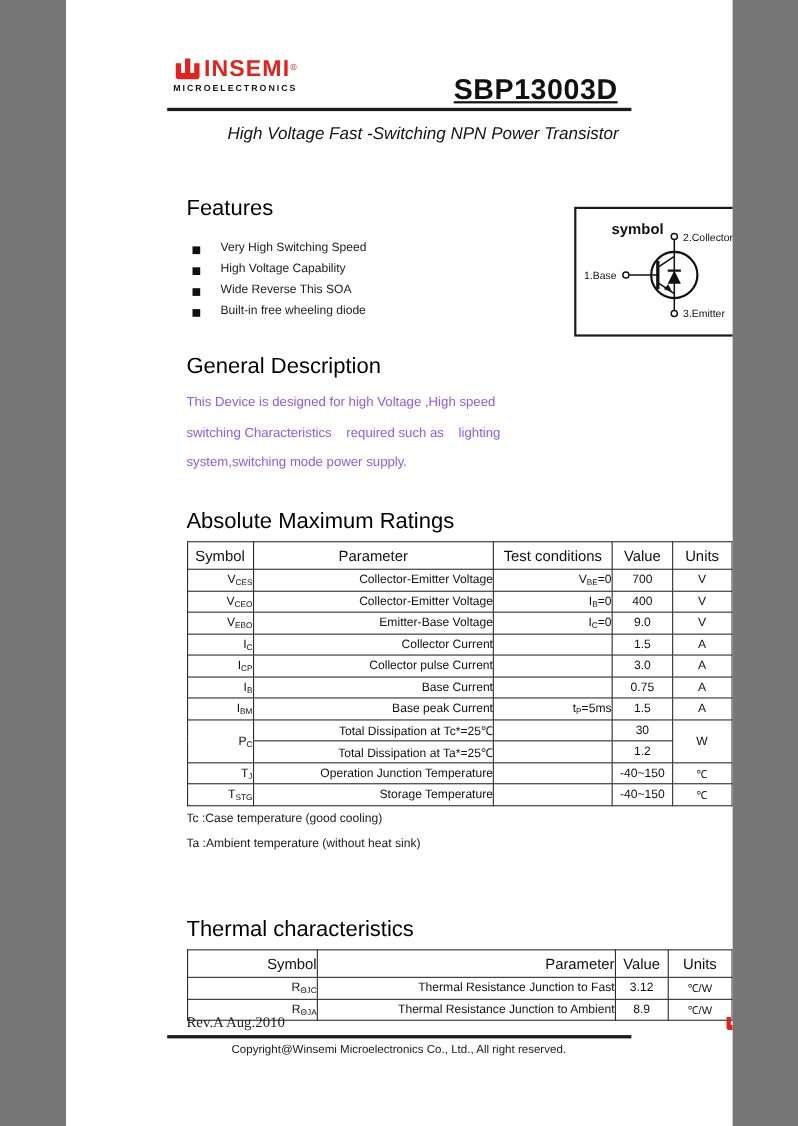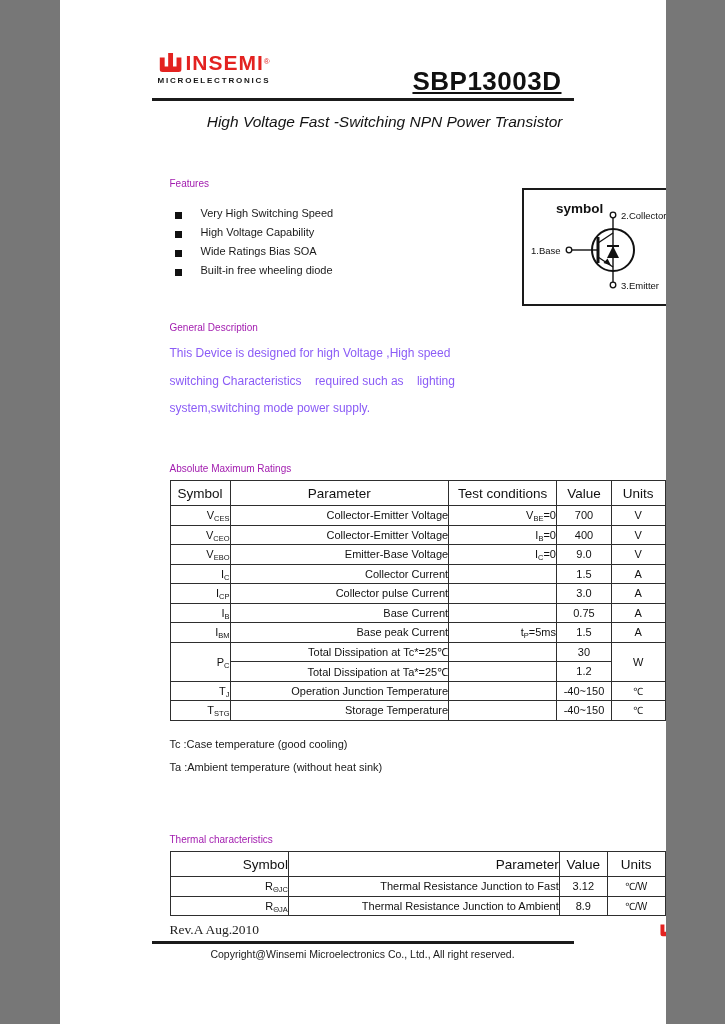--- a/index.html
+++ b/index.html
@@ -13,21 +13,21 @@
   .logo { position:absolute; left:98px; top:52px; }
   .logo-row { display:flex; align-items:flex-end; }
   .logo-w { display:block; }
   .brand { font-size:21px; font-weight:bold; color:#e32220; letter-spacing:1px; line-height:22px; margin-left:1px; }
   .reg { color:#e32220; font-size:8px; vertical-align:top; position:relative; top:-8px; }
   .micro { font-size:8px; font-weight:bold; letter-spacing:1.8px; color:#151515; margin-top:2px; }
   .part-number { position:absolute; top:66px; right:104px; font-size:26px; font-weight:bold; letter-spacing:.5px;text-decoration:underline; }
   .header-rule { position:absolute; left:92px; right:92px; top:98px; border-top:3px solid #1b1b1b; }
   .doc-subtitle { position:absolute; top:113px; right:103px; font-style:italic; font-size:15.5px; color:#141414; }
   
-  .sec-title { font-size:10px; font-weight:400; color:#a21caf; }
+  .sec-title { font-size:20px; font-weight:400; color:#000000; }
   
   .features { position:absolute; left:110px; top:178px; width:340px; }
   .features ul { list-style:none; margin-top:11px; }
   .features li { display:flex; align-items:flex-end; height:19px; font-size:11px; color:#1a1a1a; }
   .bullet { width:7px; height:7px; background:#111; margin-left:5px; margin-right:19px; flex:0 0 auto; }
   
   .symbol-box { position:absolute; left:462px; top:188px; width:158px; height:118px; border:2px solid #1a1a1a; }
   .pkg-box { position:absolute; left:462px; top:330px; width:158px; height:106px; border:2px solid #1a1a1a; }
   
   .gendesc { position:absolute; left:110px; top:322px; width:350px; }
@@ -78,21 +78,21 @@
       <li>
           <span class="bullet"></span>
           <span>Very High Switching Speed</span>
         </li>
       <li>
           <span class="bullet"></span>
           <span>High Voltage Capability</span>
         </li>
       <li>
           <span class="bullet"></span>
-          <span>Wide Ratings Bias SOA</span>
+          <span>Wide Reverse This SOA</span>
         </li>
       <li>
           <span class="bullet"></span>
           <span>Built-in free wheeling diode</span>
         </li>
     </ul>
   </div>
 
   <div class="symbol-box">
     <svg width="154" height="114" viewBox="0 0 154 114">

